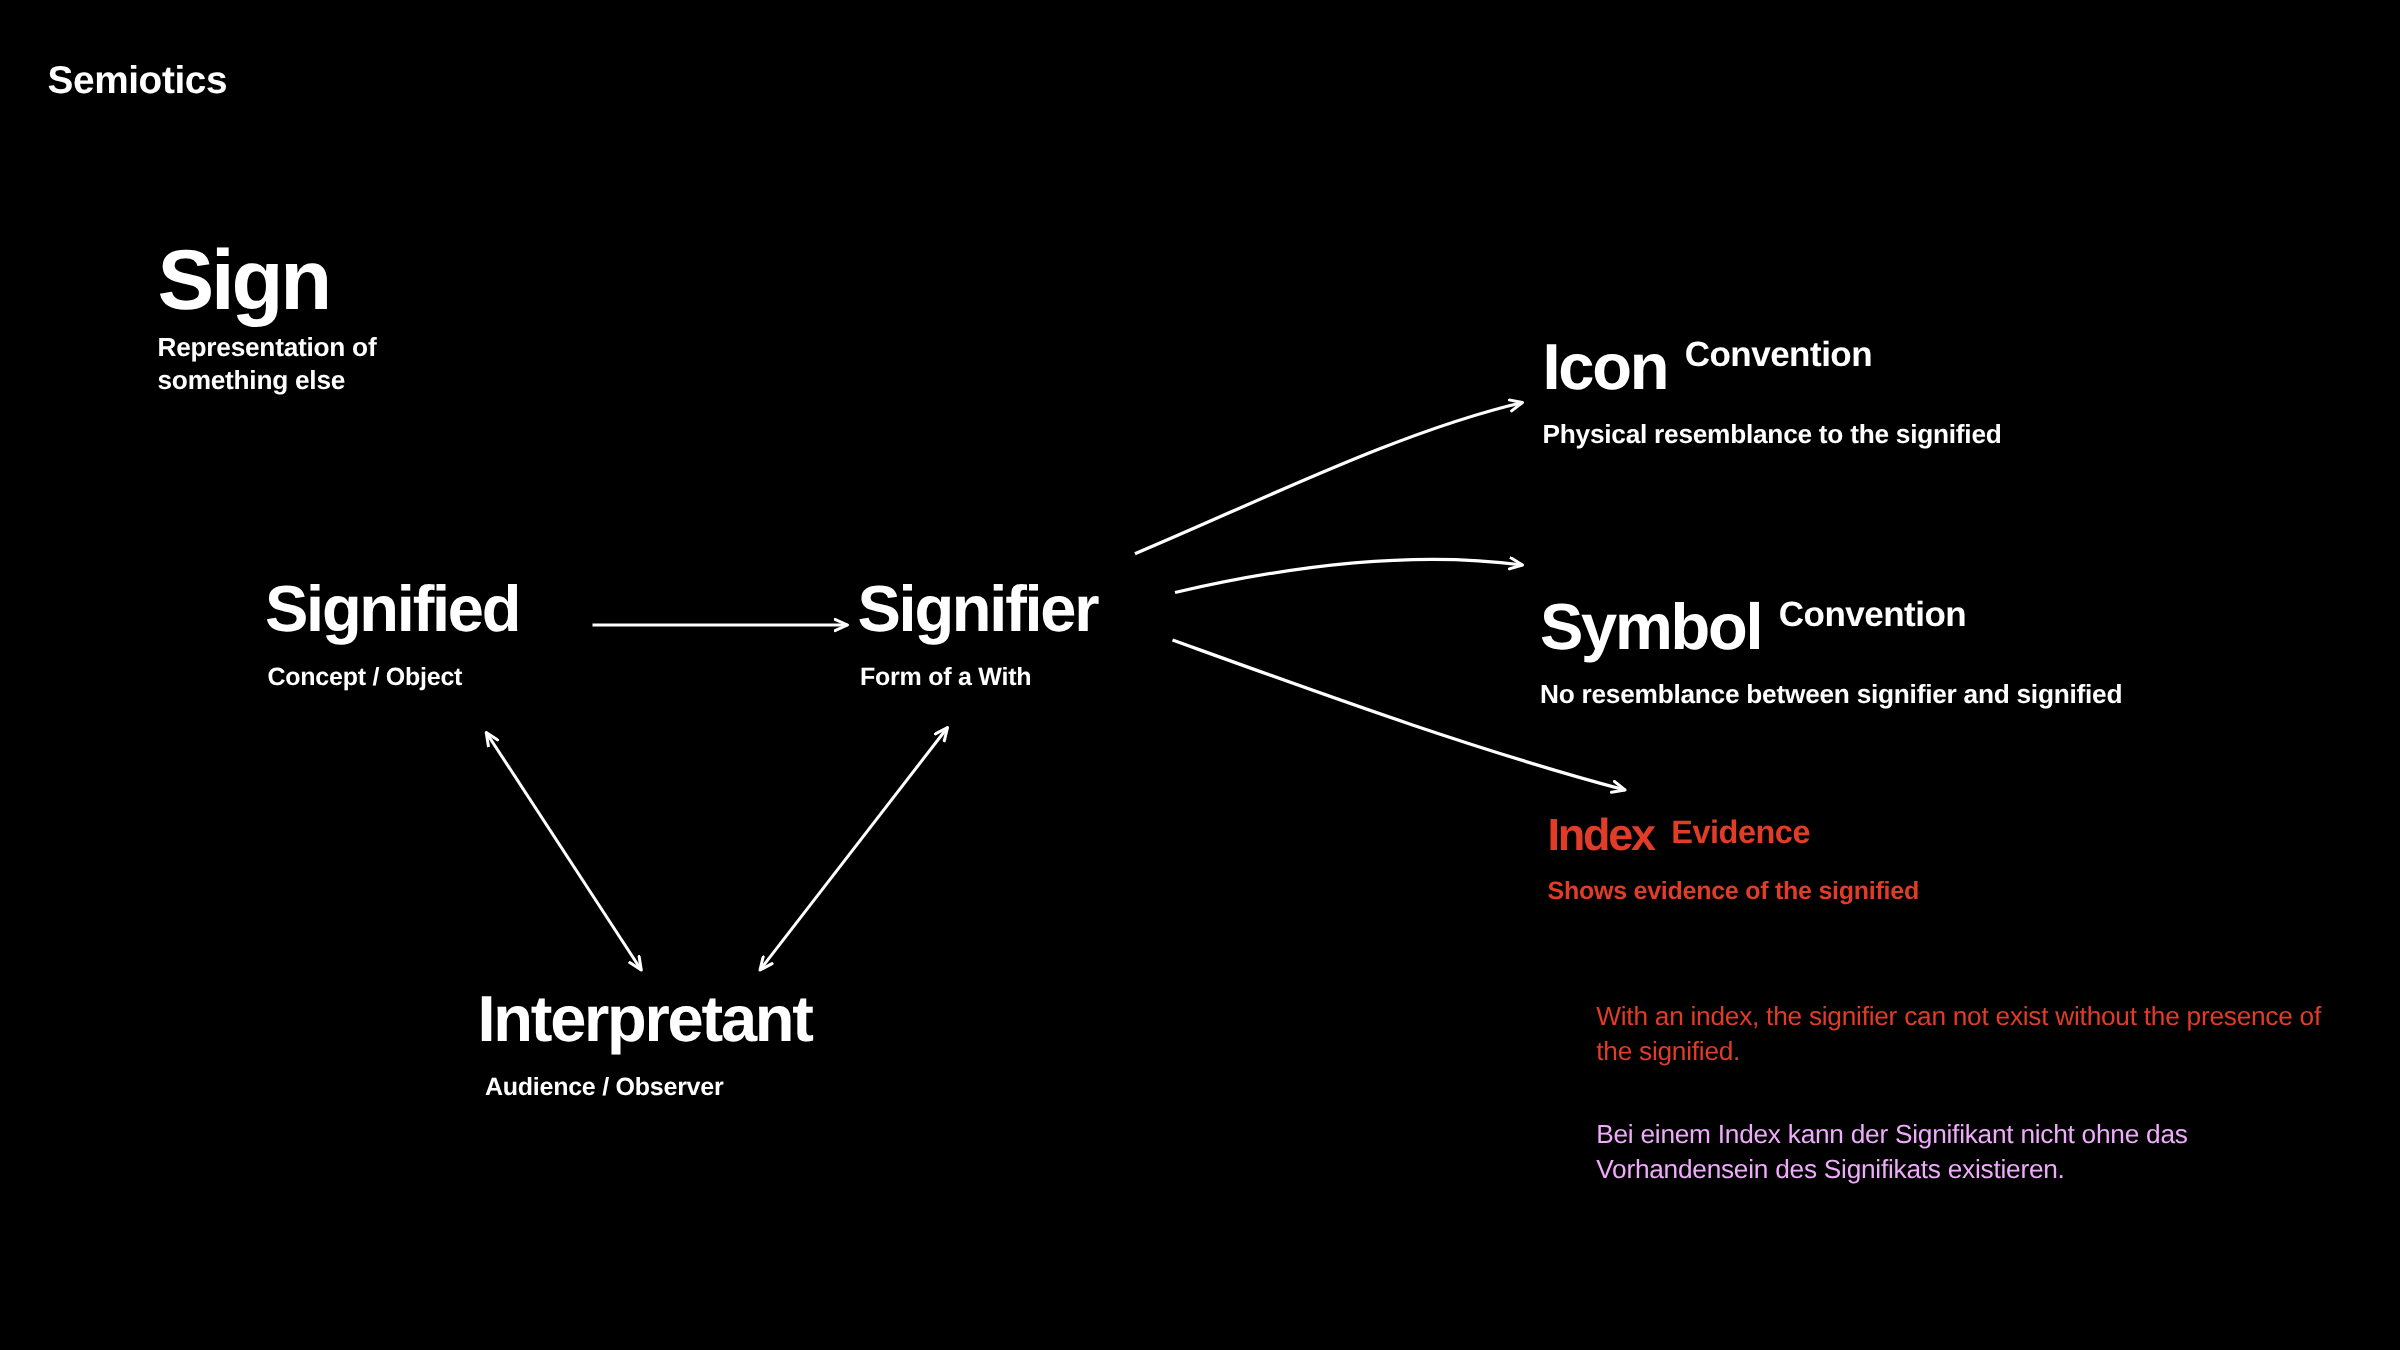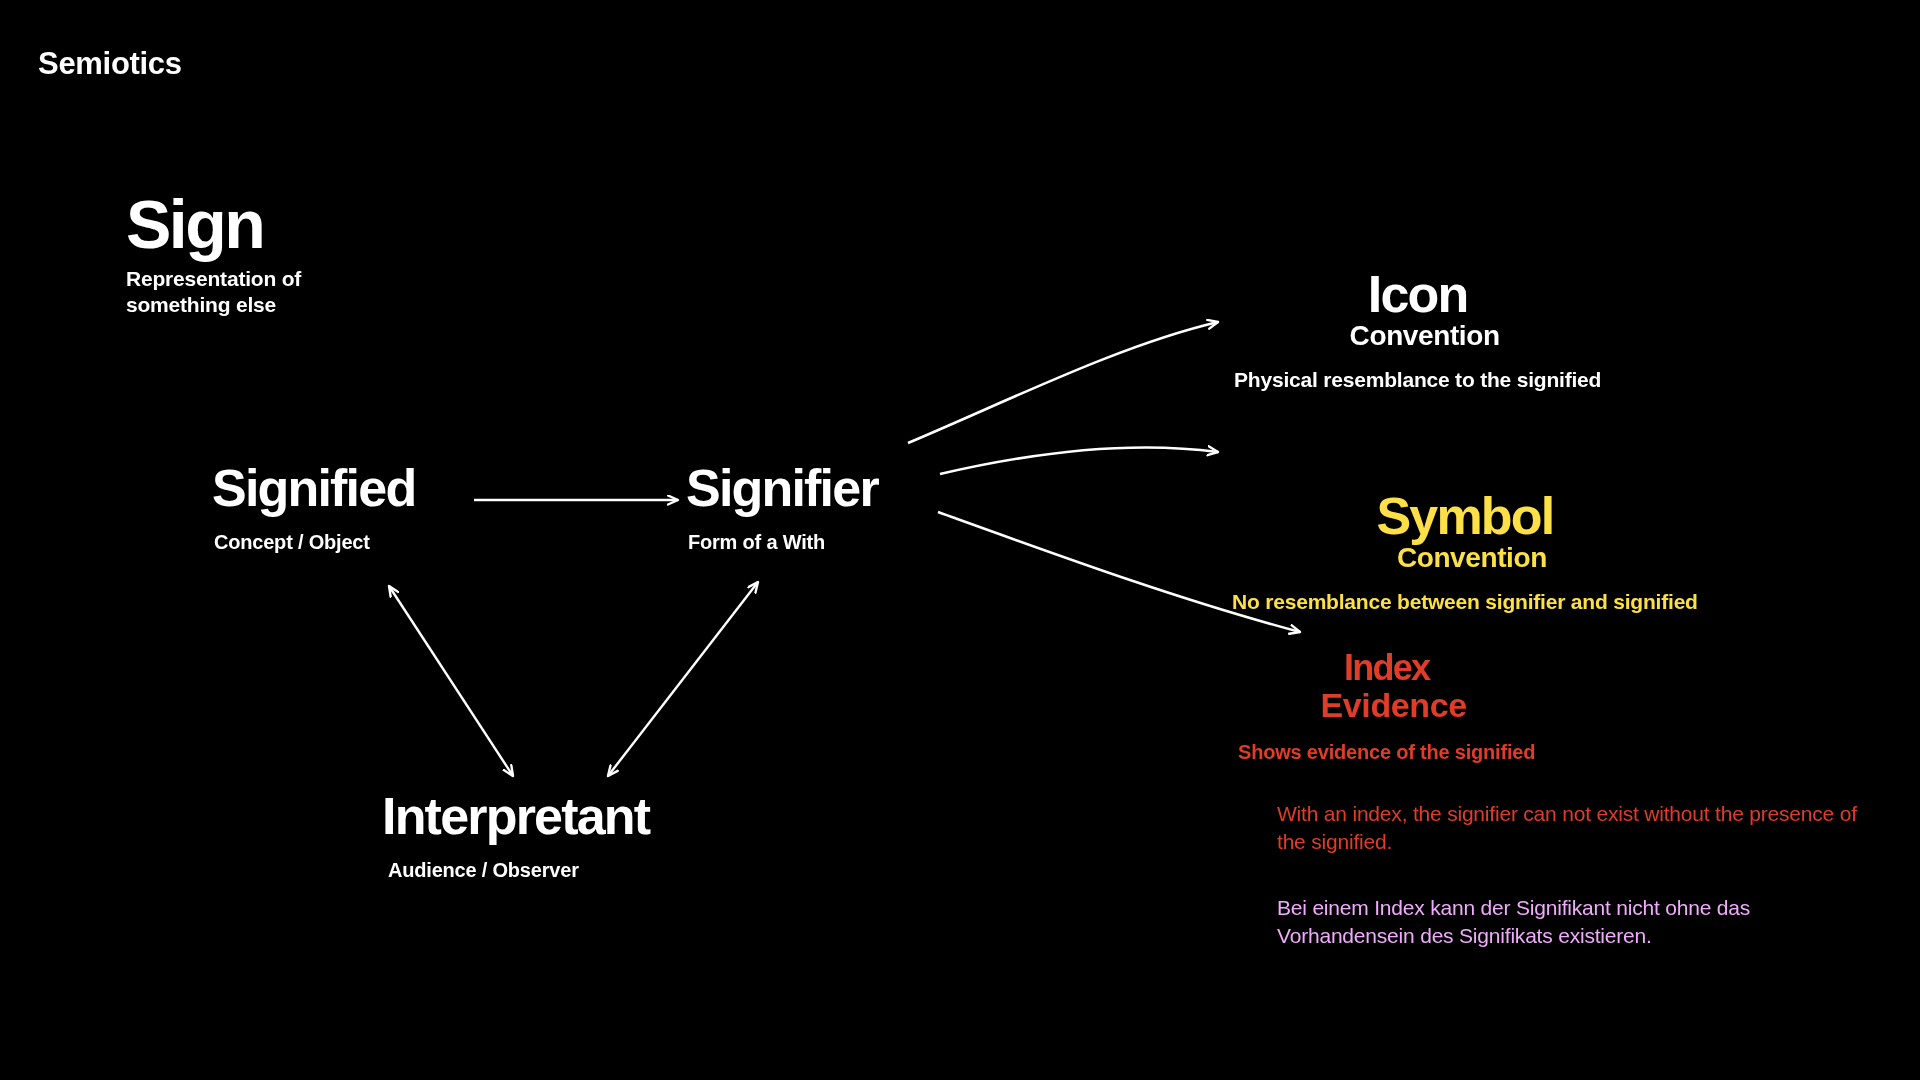--- a/index.html
+++ b/index.html
@@ -83,23 +83,22 @@
   #interpretant-title { font-size: 52px; letter-spacing: -1.8px; }
   #interpretant-sub {
     font-size: 20px;
     margin-top: 16px;
     margin-left: 6px;
   }
 
   
   .branch-head {
     display: flex;
-    align-items: center;
+    align-items: flex-start;
     white-space: nowrap;
-    flex-direction: column;
   }
   .branch-name {
     font-weight: 700;
     font-size: 52px;
     letter-spacing: -1.8px;
     line-height: 1;
   }
   .branch-kind {
     font-weight: 700;
     font-size: 28px;
@@ -108,24 +107,24 @@
   }
   .branch-desc {
     font-weight: 700;
     font-size: 21px;
     letter-spacing: -0.2px;
     margin-top: 16px;
     white-space: nowrap;
   }
 
   #icon-block   { left: 1234px; top: 268px; color: #ffffff; }
-  #symbol-block { left: 1232px; top: 490px; color: #fde047; }
+  #symbol-block { left: 1232px; top: 476px; color: #ffffff; }
   #index-block  { left: 1238px; top: 650px; color: #E03C28; }
   #index-block .branch-name { font-size: 36px; }
-  #index-block .branch-kind { font-size: 34px; }
+  #index-block .branch-kind { font-size: 26px; }
   #index-block .branch-desc { font-size: 20px; }
 
   
   .index-para {
     font-weight: 400;
     font-size: 21px;
     line-height: 1.34;
     letter-spacing: -0.2px;
     width: 600px;
   }

